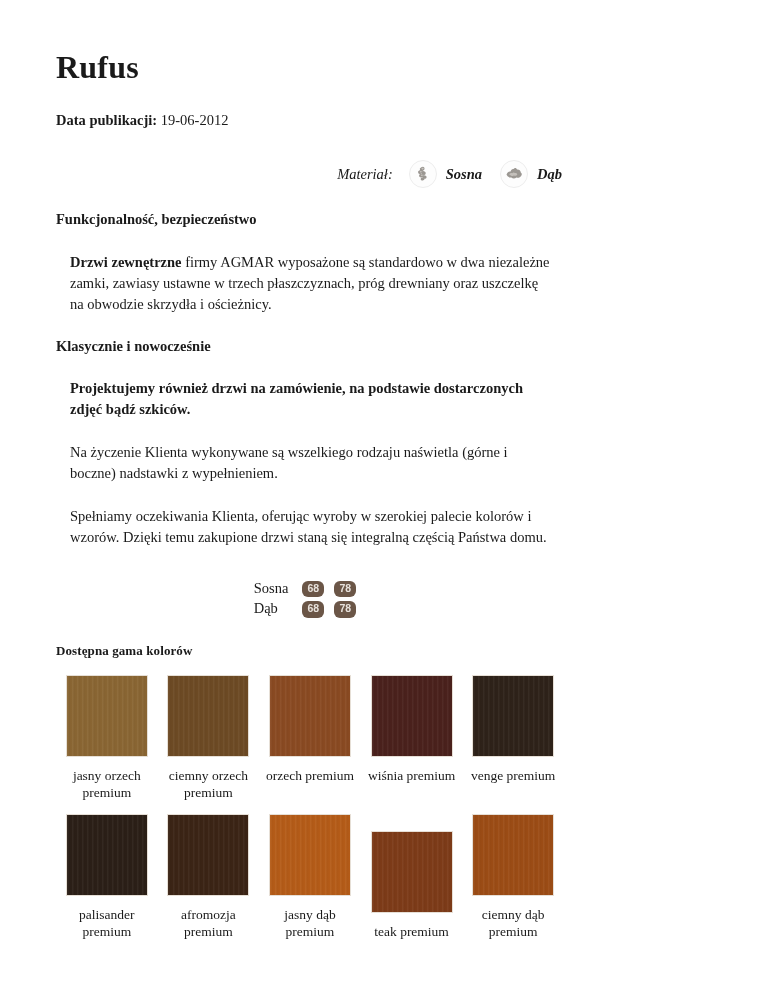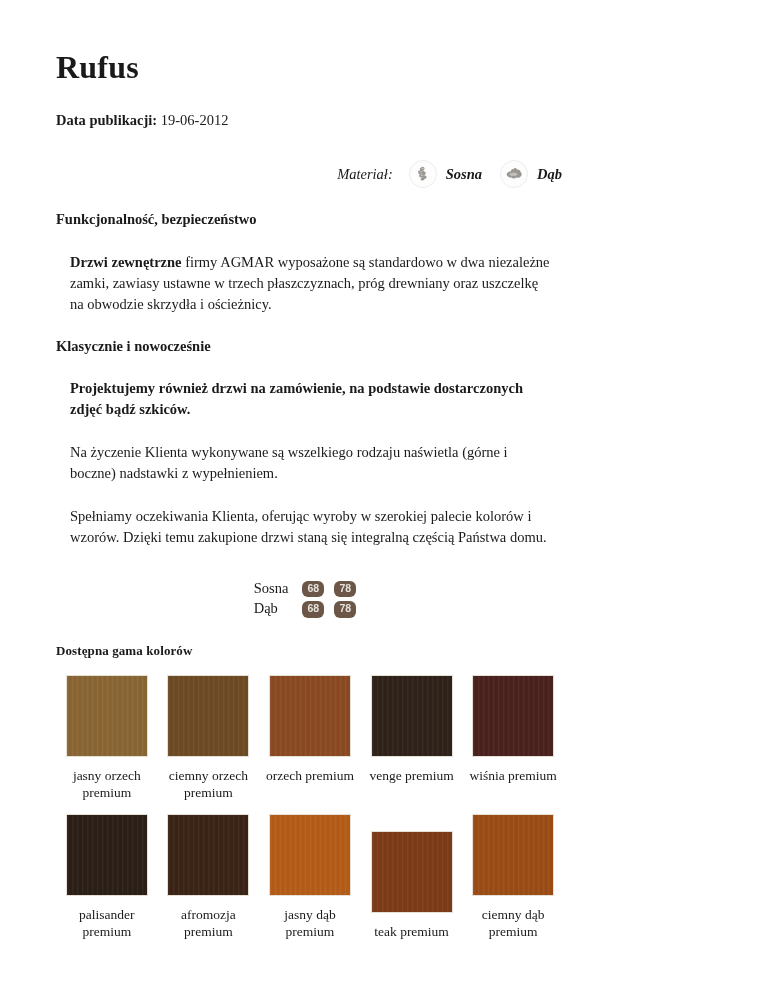--- a/index.html
+++ b/index.html
@@ -281,27 +281,27 @@
       </div>
       <div class="swatch-cell">
         <div class="swatch-chip" style="background: repeating-linear-gradient(90deg, rgba(255, 255, 255, 0.043) 0px, rgba(255, 255, 255, 0.043) 1px, rgba(0, 0, 0, 0.035) 2px, rgba(0, 0, 0, 0) 5px) rgb(109, 74, 36);"></div>
         <div class="swatch-label">ciemny orzech premium</div>
       </div>
       <div class="swatch-cell">
         <div class="swatch-chip" style="background: repeating-linear-gradient(90deg, rgba(255, 255, 255, 0.043) 0px, rgba(255, 255, 255, 0.043) 1px, rgba(0, 0, 0, 0.035) 2px, rgba(0, 0, 0, 0) 5px) rgb(138, 74, 34);"></div>
         <div class="swatch-label">orzech premium</div>
       </div>
       <div class="swatch-cell">
+        <div class="swatch-chip" style="background: repeating-linear-gradient(90deg, rgba(255, 255, 255, 0.043) 0px, rgba(255, 255, 255, 0.043) 1px, rgba(0, 0, 0, 0.035) 2px, rgba(0, 0, 0, 0) 5px) rgb(74, 33, 28);"></div>
+        <div class="swatch-label">wiśnia premium</div>
+      </div>
+      <div class="swatch-cell">
         <div class="swatch-chip" style="background: repeating-linear-gradient(90deg, rgba(255, 255, 255, 0.043) 0px, rgba(255, 255, 255, 0.043) 1px, rgba(0, 0, 0, 0.035) 2px, rgba(0, 0, 0, 0) 5px) rgb(46, 34, 25);"></div>
         <div class="swatch-label">venge premium</div>
       </div>
-      <div class="swatch-cell">
-        <div class="swatch-chip" style="background: repeating-linear-gradient(90deg, rgba(255, 255, 255, 0.043) 0px, rgba(255, 255, 255, 0.043) 1px, rgba(0, 0, 0, 0.035) 2px, rgba(0, 0, 0, 0) 5px) rgb(74, 33, 28);"></div>
-        <div class="swatch-label">wiśnia premium</div>
-      </div>
     </div>
 
     <div class="swatch-row">
       <div class="swatch-cell">
         <div class="swatch-chip" style="background: repeating-linear-gradient(90deg, rgba(255, 255, 255, 0.043) 0px, rgba(255, 255, 255, 0.043) 1px, rgba(0, 0, 0, 0.035) 2px, rgba(0, 0, 0, 0) 5px) rgb(43, 31, 23);"></div>
         <div class="swatch-label">palisander premium</div>
       </div>
       <div class="swatch-cell">
         <div class="swatch-chip" style="background: repeating-linear-gradient(90deg, rgba(255, 255, 255, 0.043) 0px, rgba(255, 255, 255, 0.043) 1px, rgba(0, 0, 0, 0.035) 2px, rgba(0, 0, 0, 0) 5px) rgb(59, 36, 21);"></div>
         <div class="swatch-label">afromozja premium</div>

